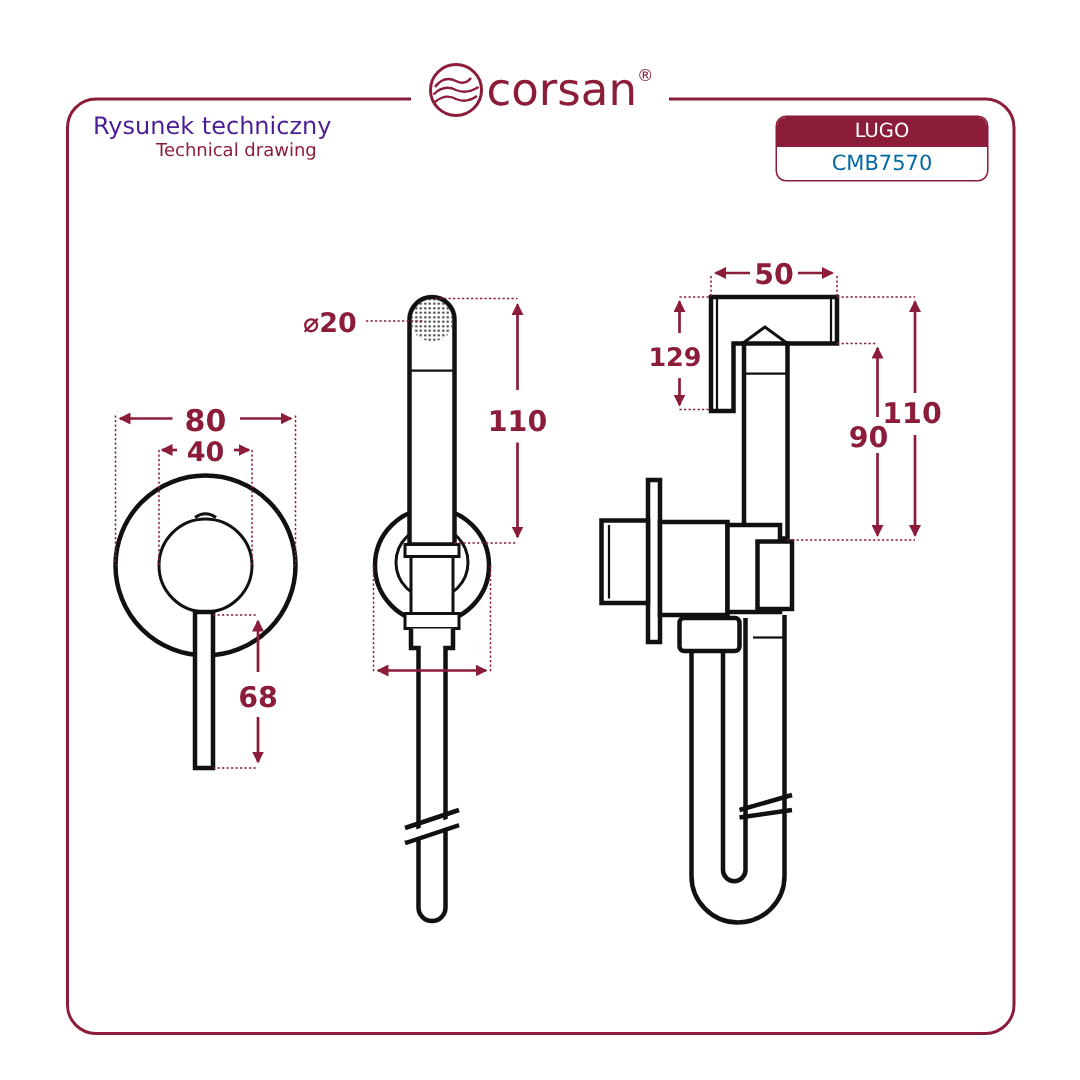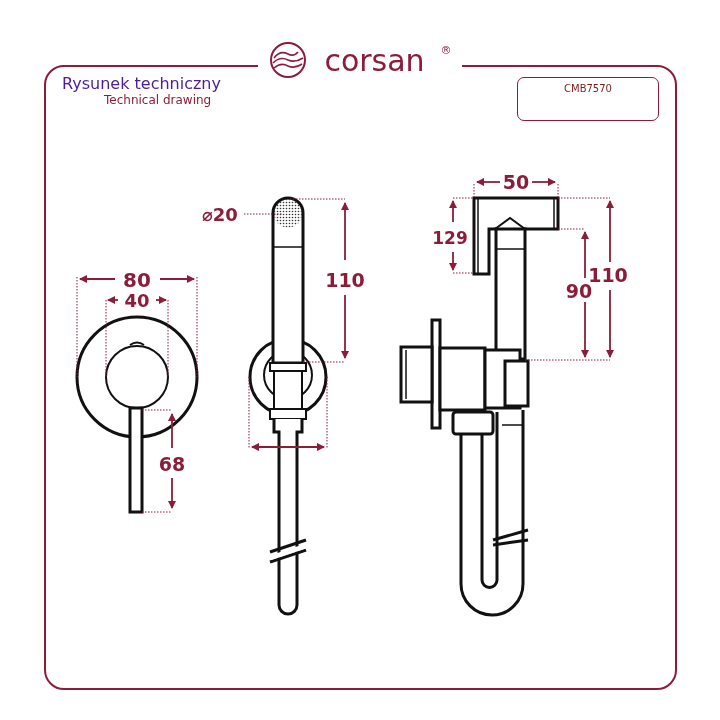--- a/index.html
+++ b/index.html
@@ -1,26 +1,26 @@
 <!DOCTYPE html>
 <html><head>
 <meta charset="utf-8">
 <style>
   html,body{margin:0;padding:0;background:#ffffff;}
   body{width:720px;height:720px;position:relative;overflow:hidden;font-family:"DejaVu Sans","Liberation Sans",sans-serif;}
   .frame{position:absolute;left:44px;top:65px;width:633px;height:625px;border:2.5px solid #8c1d3a;border-radius:20px;box-sizing:border-box;}
   .logo{position:absolute;left:0;top:30px;width:720px;height:60px;display:flex;justify-content:center;align-items:center;}
-  .logo-inner{display:flex;align-items:center;background:#fff;padding:0 10px;gap:16px;}
+  .logo-inner{display:flex;align-items:center;background:#fff;padding:0 10px;}
   .logo-text{font-family:"DejaVu Sans",sans-serif;font-size:30px;color:#8c1d3a;letter-spacing:0px;font-weight:normal;}
   .logo-reg{font-size:11px;color:#8c1d3a;vertical-align:top;position:relative;top:-10px;}
   .title-pl{position:absolute;left:62px;top:74px;font-size:16px;color:#4c1d95;}
   .title-en{position:absolute;left:104px;top:93px;font-size:12px;color:#8c1d3a;}
   .badge{position:absolute;left:517px;top:77px;width:142px;height:44px;border:1.5px solid #8c1d3a;border-radius:7px;overflow:hidden;box-sizing:border-box;}
   .badge-top{height:20px;background:#8c1d3a;color:#fff;font-size:13px;text-align:center;line-height:20px;}
-  .badge-bottom{height:22px;color:#7f1d1d;font-size:10px;text-align:center;line-height:22px;}
+  .badge-bottom{height:22px;color:#0369a1;font-size:14px;text-align:center;line-height:22px;}
   svg.drawing{position:absolute;left:0;top:0;}
   .dim-text{font-family:"DejaVu Sans","Liberation Sans",sans-serif;font-weight:bold;fill:#8c1d3a;}
 </style>
 </head>
 <body>
 
 <div class="frame"></div>
 
 <div class="logo">
   <div class="logo-inner">
@@ -32,20 +32,21 @@
     </svg>
     <span class="logo-text">corsan</span>
     <span class="logo-reg">®</span>
   </div>
 </div>
 
 <div class="title-pl">Rysunek techniczny</div>
 <div class="title-en">Technical drawing</div>
 
 <div class="badge">
+  <div class="badge-top">LUGO</div>
   <div class="badge-bottom">CMB7570</div>
 </div>
 
 <svg class="drawing" width="720" height="720" viewBox="0 0 720 720">
   <defs>
     <marker id="arr" markerWidth="8" markerHeight="8" refX="7" refY="4" orient="auto" markerUnits="userSpaceOnUse">
       <path d="M0 0 L8 4 L0 8 Z" fill="#8c1d3a"></path>
     </marker>
     <marker id="arrS" markerWidth="8" markerHeight="8" refX="1" refY="4" orient="auto" markerUnits="userSpaceOnUse">
       <path d="M8 0 L0 4 L8 8 Z" fill="#8c1d3a"></path>

